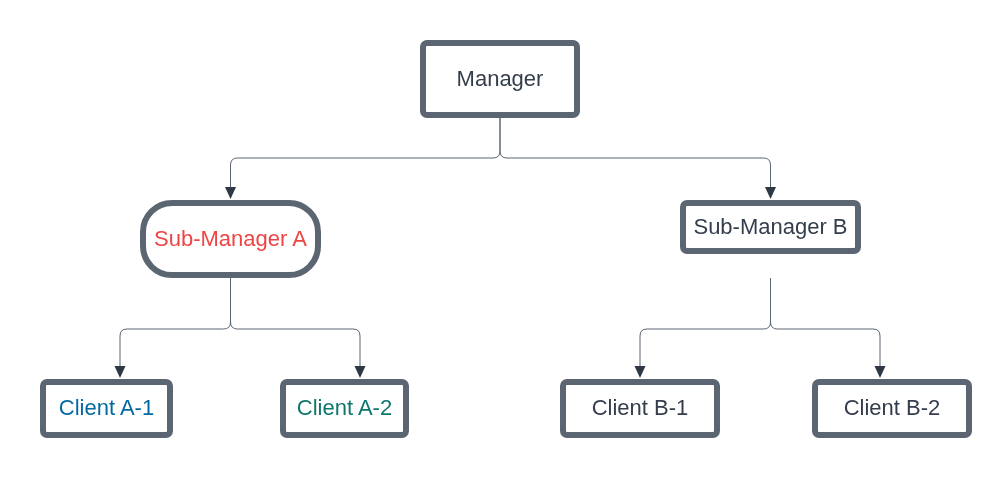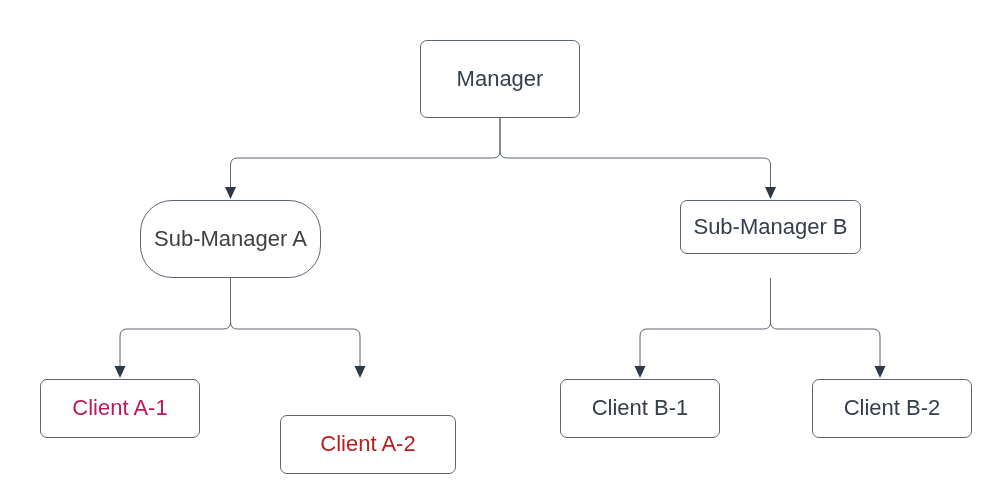--- a/index.html
+++ b/index.html
@@ -21,21 +21,21 @@
     position: absolute;
     left: 0;
     top: 0;
     width: 1000px;
     height: 480px;
   }
   .node {
     position: absolute;
     box-sizing: border-box;
     background: #ffffff;
-    border: 1px solid #0f172a;
+    border: 6px solid #0f172a;
     border-radius: 7px;
     display: flex;
     align-items: center;
     justify-content: center;
     font-size: 22px;
     line-height: 1.2;
     color: #333d4b;
     white-space: nowrap;
     cursor: default;
   }
@@ -53,20 +53,20 @@
       <polygon points="114.5,366 125.5,366 120,378" fill="#2e3744"></polygon>
       <path d="M 230.5 278 L 230.5 322 Q 230.5 329 237.5 329 L 353 329 Q 360 329 360 336 L 360 367" fill="none" stroke="#5c6672" stroke-width="1"></path>
       <polygon points="354.5,366 365.5,366 360,378" fill="#2e3744"></polygon>
       <path d="M 770.5 278 L 770.5 322 Q 770.5 329 763.5 329 L 647 329 Q 640 329 640 336 L 640 367" fill="none" stroke="#5c6672" stroke-width="1"></path>
       <polygon points="634.5,366 645.5,366 640,378" fill="#2e3744"></polygon>
       <path d="M 770.5 278 L 770.5 322 Q 770.5 329 777.5 329 L 873 329 Q 880 329 880 336 L 880 367" fill="none" stroke="#5c6672" stroke-width="1"></path>
       <polygon points="874.5,366 885.5,366 880,378" fill="#2e3744"></polygon>
     </svg>
   <div id="node-layer">
       <div class="node" style="left: 420px; top: 40px; width: 160px; height: 78px; border-color: rgb(92, 102, 114); background: rgb(255, 255, 255); color: rgb(51, 61, 75);">Manager</div>
-      <div class="node" style="left: 140px; top: 200px; width: 181px; height: 78px; border-color: rgb(92, 102, 114); background: rgb(255, 255, 255); color: #404040; border-radius: 32px;">Sub-Manager A</div>
+      <div class="node" style="left: 140px; top: 200px; width: 181px; height: 78px; border-color: rgb(92, 102, 114); background: rgb(255, 255, 255); color: #ef4444; border-radius: 32px;">Sub-Manager A</div>
       <div class="node" style="left: 680px; top: 200px; width: 181px; height: 54px; border-color: rgb(92, 102, 114); background: rgb(255, 255, 255); color: rgb(51, 61, 75);">Sub-Manager B</div>
-      <div class="node" style="left: 40px; top: 379px; width: 160px; height: 59px; border-color: rgb(92, 102, 114); background: rgb(255, 255, 255); color: #be185d;">Client A-1</div>
-      <div class="node" style="left: 280px; top: 379px; width: 176px; height: 59px; border-color: rgb(92, 102, 114); background: rgb(255, 255, 255); color: #b91c1c; margin-top: 36px;">Client A-2</div>
+      <div class="node" style="left: 40px; top: 379px; width: 133px; height: 59px; border-color: rgb(92, 102, 114); background: rgb(255, 255, 255); color: #0369a1;">Client A-1</div>
+      <div class="node" style="left: 280px; top: 379px; width: 129px; height: 59px; border-color: rgb(92, 102, 114); background: rgb(255, 255, 255); color: #0f766e;">Client A-2</div>
       <div class="node" style="left: 560px; top: 379px; width: 160px; height: 59px; border-color: rgb(92, 102, 114); background: rgb(255, 255, 255); color: rgb(51, 61, 75); text-align: center;">Client B-1</div>
       <div class="node" style="left: 800px; top: 379px; width: 160px; height: 59px; border-color: rgb(92, 102, 114); background: rgb(255, 255, 255); color: rgb(51, 61, 75); margin-left: 12px;">Client B-2</div>
     </div>
 </div>
 
 </body></html>

